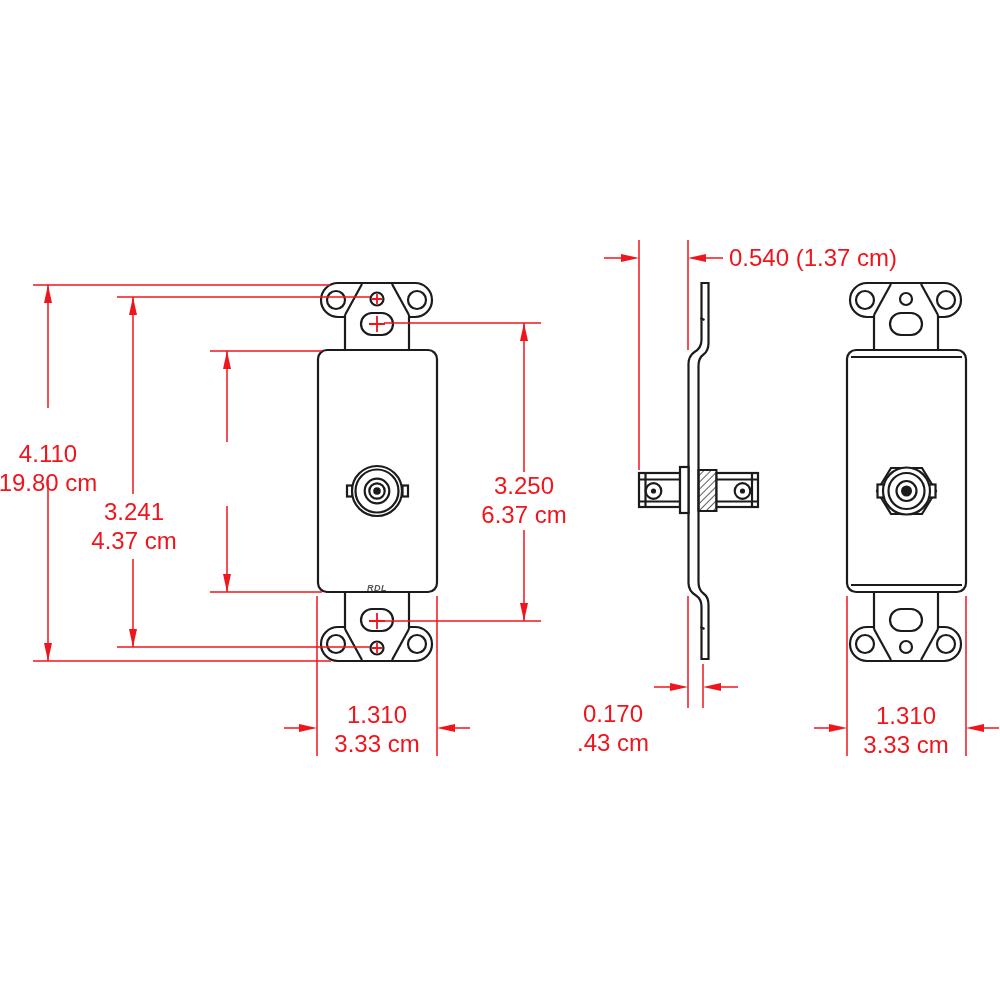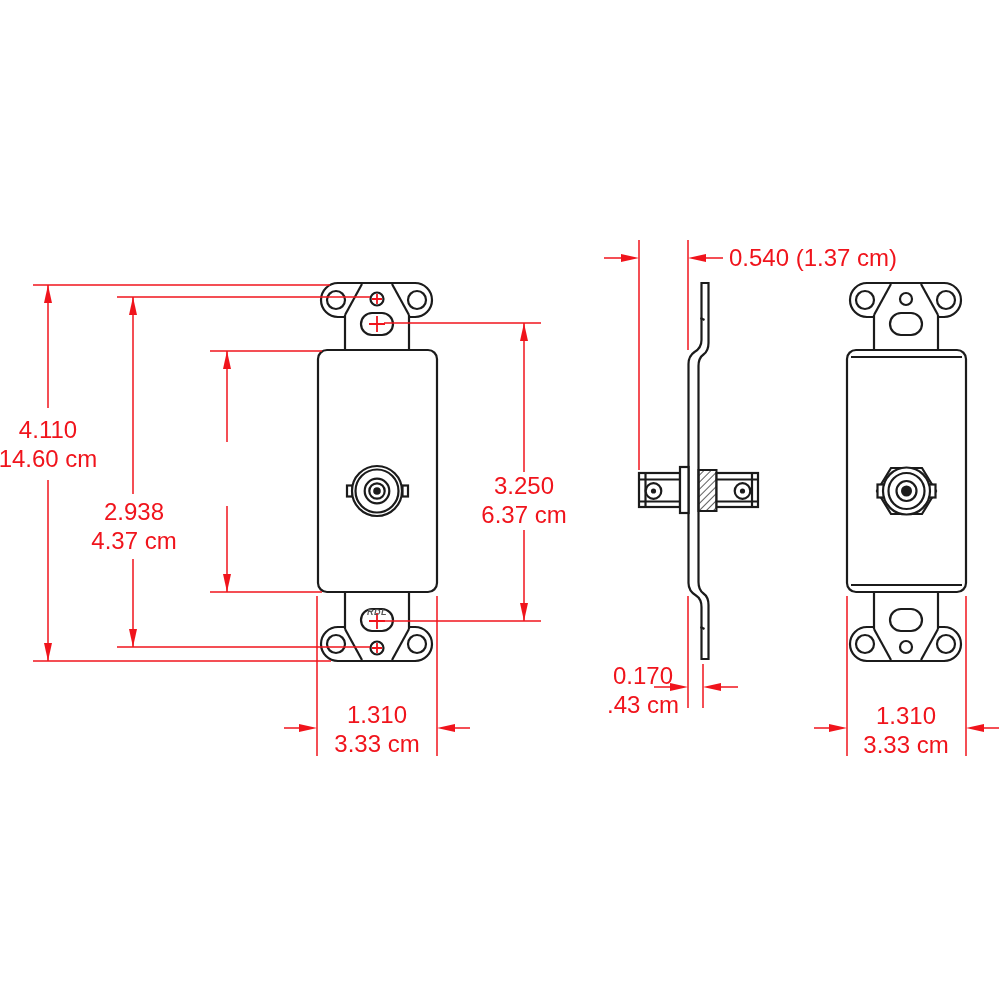--- a/index.html
+++ b/index.html
@@ -234,50 +234,50 @@
 
     <g>
       <path d="M 372 299 H 382 M 377 294 V 304" class="redx"></path>
       <path d="M 369 324 H 385 M 377 316 V 332" class="redx"></path>
       <path d="M 369 621 H 385 M 377 613 V 629" class="redx"></path>
       <path d="M 372 648 H 382 M 377 643 V 653" class="redx"></path>
     </g>
   </g>
 </svg>
 
-<div class="dim-label" style="left:48px;top:444px;text-align:center;">
+<div class="dim-label" style="left:48px;top:468px;text-align:center;">
   <span class="line">4.110</span>
-  <span class="line">14.60 cm</span>
+  <span class="line">19.80 cm</span>
 </div>
 
 <div class="dim-label" style="left:134px;top:526px;">
-  <span class="line">2.938</span>
+  <span class="line">3.241</span>
   <span class="line">4.37 cm</span>
 </div>
 
 
 <div class="dim-label" style="left:524px;top:500px;">
   <span class="line">3.250</span>
   <span class="line">6.37 cm</span>
 </div>
 
 <div class="dim-label single" style="left:729px;top:257px;">
   <span class="line">0.540 (1.37 cm)</span>
 </div>
 
-<div class="dim-label" style="left:613px;top:690px;margin-left:30px;">
+<div class="dim-label" style="left:613px;top:728px;">
   <span class="line">0.170</span>
   <span class="line">.43 cm</span>
 </div>
 
 <div class="dim-label" style="left:377px;top:729px;">
   <span class="line">1.310</span>
   <span class="line">3.33 cm</span>
 </div>
 
 <div class="dim-label" style="left:906px;top:730px;">
   <span class="line">1.310</span>
   <span class="line">3.33 cm</span>
 </div>
 
-<div class="brand-label" style="left:377px;top:612px;">RDL</div>
+<div class="brand-label" style="left:377px;top:588px;">RDL</div>
 
 </div>
 
 </body></html>

